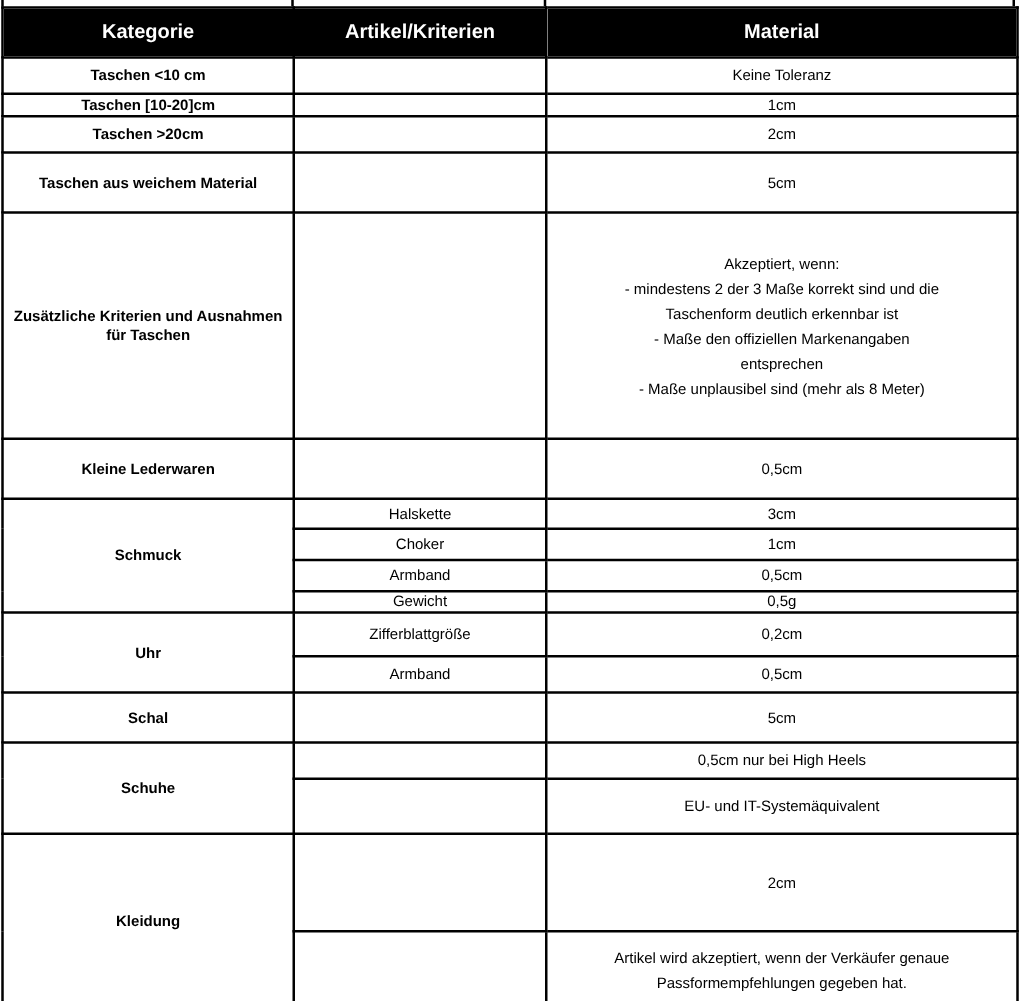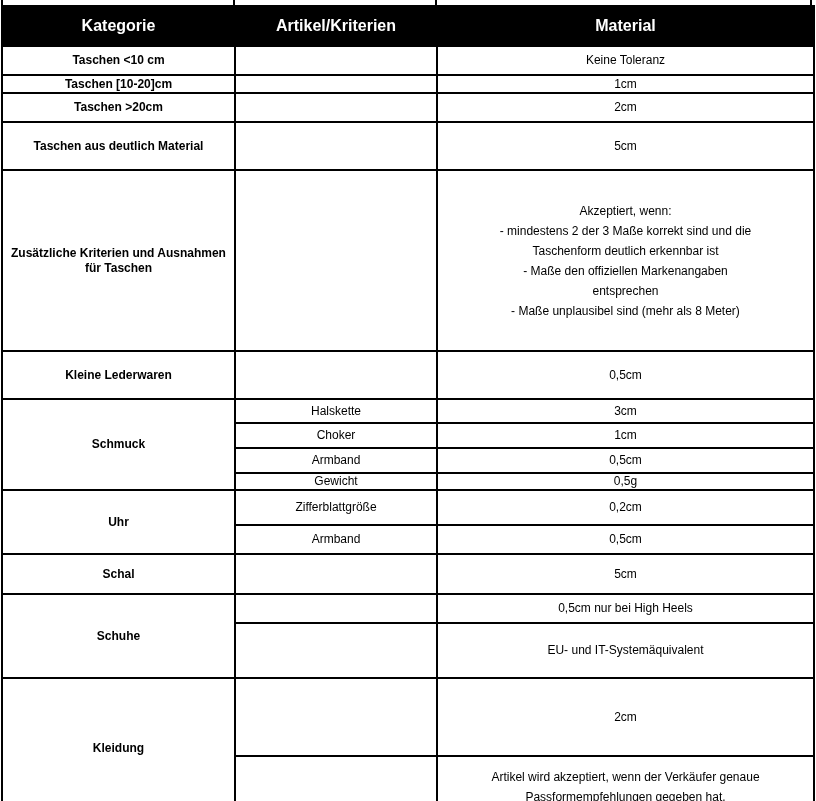--- a/index.html
+++ b/index.html
@@ -86,21 +86,21 @@
         <td class="cat">Taschen [10-20]cm</td>
         <td></td>
         <td>1cm</td>
       </tr>
       <tr style="height:29px">
         <td class="cat">Taschen &gt;20cm</td>
         <td></td>
         <td>2cm</td>
       </tr>
       <tr style="height:48px">
-        <td class="cat">Taschen aus deutlich Material</td>
+        <td class="cat">Taschen aus weichem Material</td>
         <td></td>
         <td>5cm</td>
       </tr>
       <tr style="height:181px">
         <td class="cat">Zusätzliche Kriterien und Ausnahmen für Taschen</td>
         <td></td>
         <td>
           <div class="tol-lines">
             <div>Akzeptiert, wenn:</div>
             <div>- mindestens 2 der 3 Maße korrekt sind und die</div>
@@ -145,21 +145,21 @@
       <tr style="height:40px">
         <td class="cat">Schal</td>
         <td></td>
         <td>5cm</td>
       </tr>
       <tr style="height:29px">
         <td class="cat" rowspan="2">Schuhe</td>
         <td></td>
         <td>0,5cm nur bei High Heels</td>
       </tr>
-      <tr style="height:55px">
+      <tr style="height:44px">
         <td></td>
         <td>EU- und IT-Systemäquivalent</td>
       </tr>
       <tr style="height:78px">
         <td class="cat" rowspan="2">Kleidung</td>
         <td></td>
         <td>2cm</td>
       </tr>
       <tr style="height:62px">
         <td></td>

